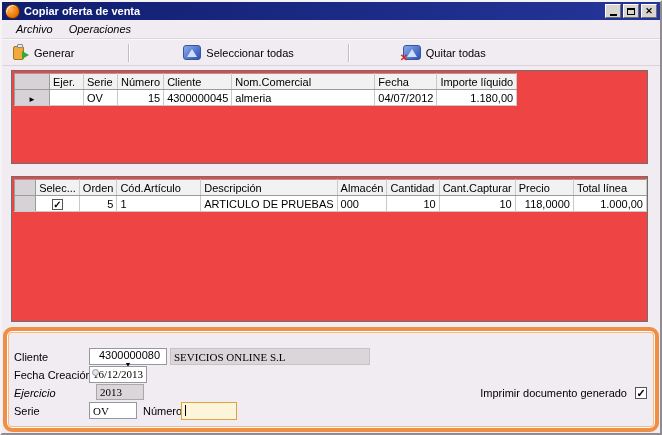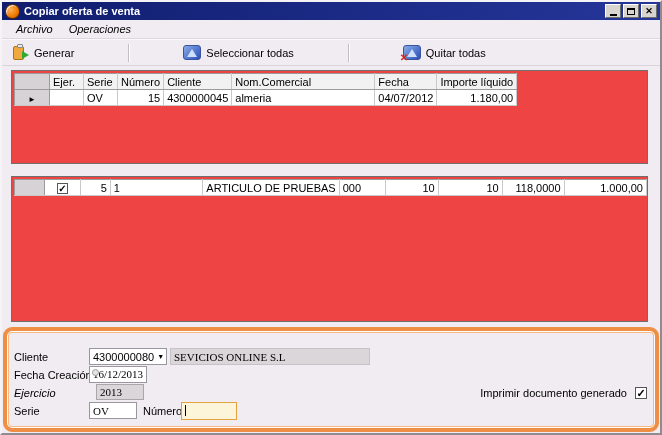--- a/index.html
+++ b/index.html
@@ -64,21 +64,21 @@
   .center{text-align:center;}
   
   .bottom-panel{position:absolute;left:1px;top:325px;width:656px;height:105px;box-sizing:border-box;
     border:4px solid #ef8f45;border-radius:9px;background:#f1ecf1;
     box-shadow:inset 0 0 0 1px #fdfdfd, inset 0 0 0 2px #f6b981;}
   .f-label{position:absolute;white-space:nowrap;}
   .fld{position:absolute;box-sizing:border-box;height:17px;border:1px solid #9a96a0;background:#fff;
     font-family:Liberation Serif, serif;font-size:11px;padding:1px 3px;margin:0;}
   .fld.gray{background:#dad6da;border-color:#aaa6aa;}
   .combo{position:absolute;box-sizing:border-box;height:17px;border:1px solid #9a96a0;background:#fff;
-    display:flex;align-items:center;}
+    display:flex;align-items:center;flex-direction:column;}
   .combo-text{flex:1;padding-left:3px;}
   .combo-arrow{font-size:7px;padding:0 3px;line-height:1;}
   .date-icon{position:absolute;left:2px;top:2px;width:7px;height:7px;border:1px solid #9a9a9a;
     border-radius:50%;background:#e6e2e6;box-sizing:border-box;}
   .numero-input{position:absolute;box-sizing:border-box;height:18px;border:1px solid #e2a23c;
     background:#fdf5da;font-family:inherit;font-size:11px;padding:1px 3px;margin:0;}
   .caret{position:absolute;width:1px;height:11px;background:#000;}
   .fcheck{display:inline-block;width:12px;height:12px;box-sizing:border-box;border:1px solid #555;
     background:#fff;font-size:11px;line-height:10px;text-align:center;font-weight:bold;}
   .imprimir-row{position:absolute;right:8px;top:56px;display:flex;align-items:center;gap:8px;justify-content:space-between;}
@@ -180,20 +180,32 @@
           <col style="width:30px">
           <col style="width:94px">
         <col style="width:130px">
           <col style="width:47px">
           <col style="width:53px">
           <col style="width:65px">
         <col style="width:62px">
           <col style="width:83px">
       </colgroup>
       <tbody>
+          <tr>
+        <th class="rowhdr"></th>
+        <th>Selec...</th>
+        <th>Orden</th>
+        <th>Cód.Artículo</th>
+        <th>Descripción</th>
+        <th>Almacén</th>
+        <th>Cantidad</th>
+        <th>Cant.Capturar</th>
+        <th>Precio</th>
+        <th>Total línea</th>
+      </tr>
       <tr>
         <td class="rowhdr"></td>
         <td class="center"><span class="gcheck">✓</span></td>
         <td class="num">5</td>
         <td>1</td>
         <td>ARTICULO DE PRUEBAS</td>
         <td>000</td>
         <td class="num">10</td>
         <td class="num">10</td>
         <td class="num">118,0000</td>

